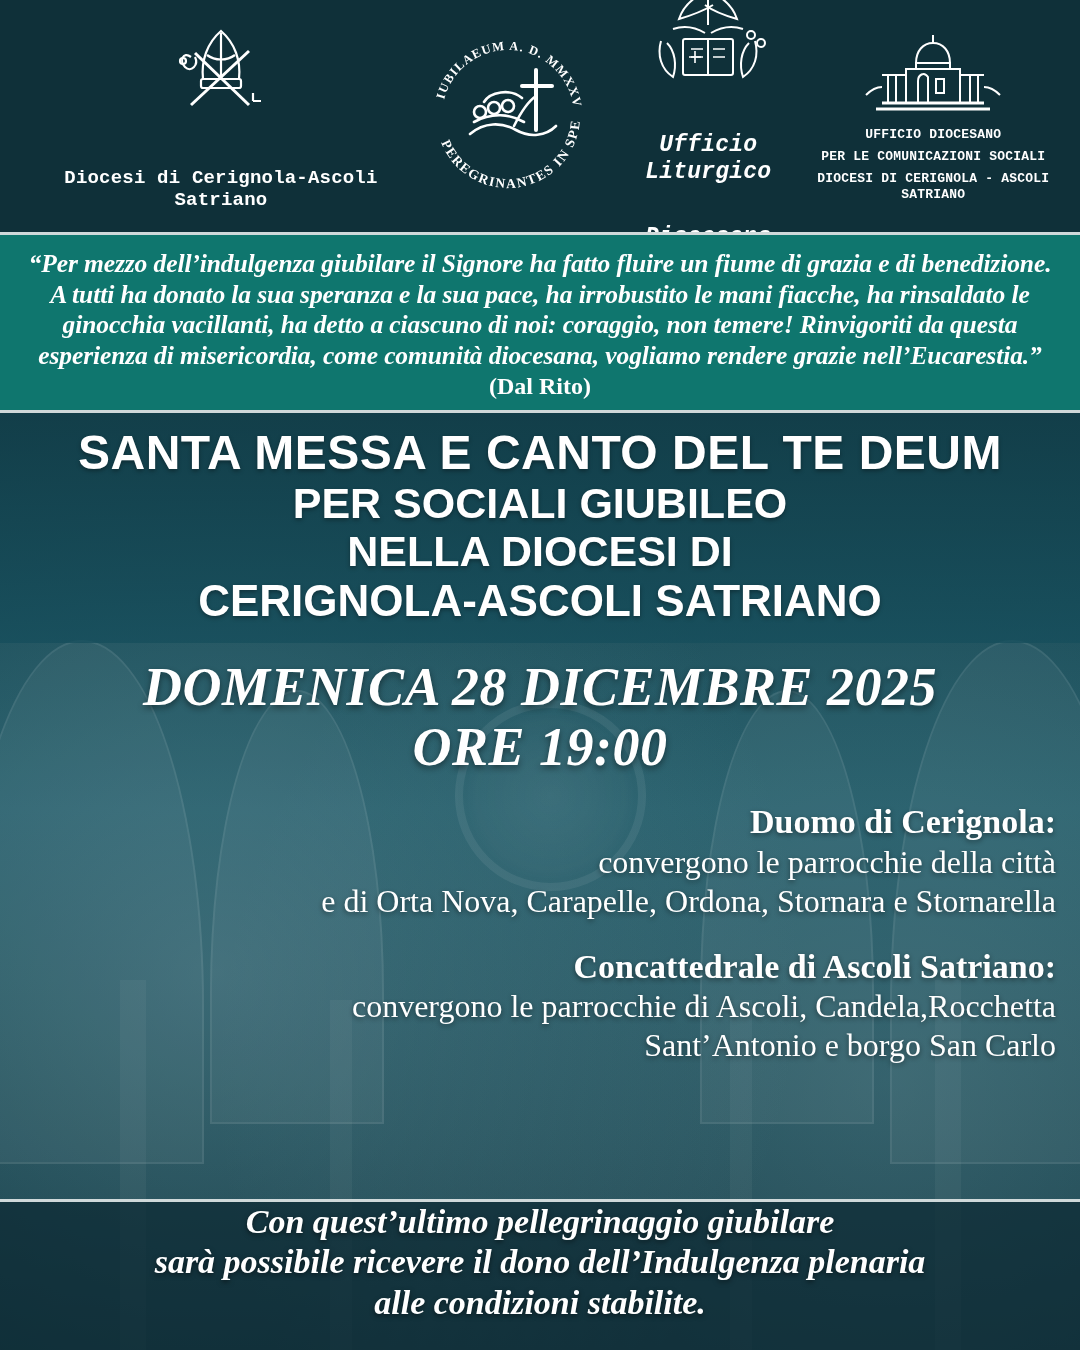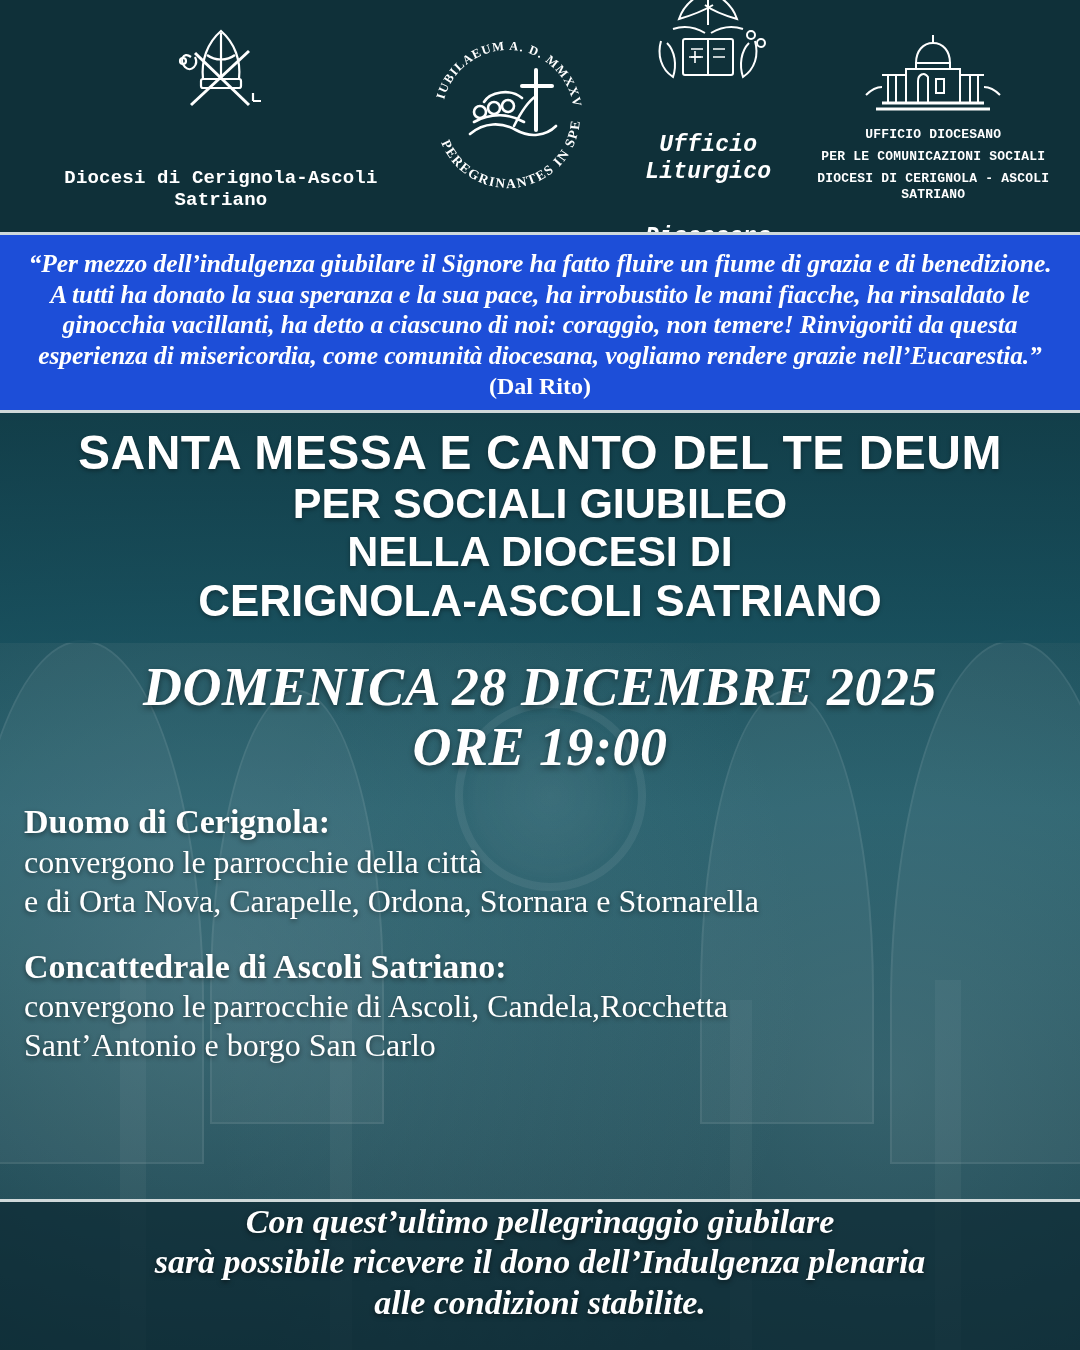--- a/index.html
+++ b/index.html
@@ -90,21 +90,21 @@
     font-size: 23px;
     line-height: 1.15;
   }
   .logo-1 { width: 390px; gap: 48px; }
   .logo-2 { width: 190px; }
   .logo-3 { width: 215px; gap: 33px; }
   .logo-4 { width: 240px; }
 
   
   .quote {
-    background: #1d4ed8;
+    background: #0f766e;
     border-top: 3px solid #cfd9da;
     border-bottom: 3px solid #cfd9da;
     padding: 14px 22px 10px;
     box-sizing: border-box;
     text-align: center;
   }
   .quote p {
     margin: 0;
     font-style: italic;
     font-weight: bold;
@@ -158,21 +158,21 @@
   .date-band .d2 {
     font-weight: bold;
     font-size: 54px;
     line-height: 1.12;
     letter-spacing: 0.5px;
     text-shadow: 0 3px 6px rgba(0,0,0,0.45);
   }
 
   
   .venues {
-    text-align: left;
+    text-align: right;
     padding: 18px 24px 16px;
     flex: 1 1 auto;
   }
   .venue { margin-bottom: 26px; }
   .venue .vname {
     font-weight: bold;
     font-size: 34px;
     line-height: 1.2;
     text-shadow: 0 2px 5px rgba(0,0,0,0.45);
   }

